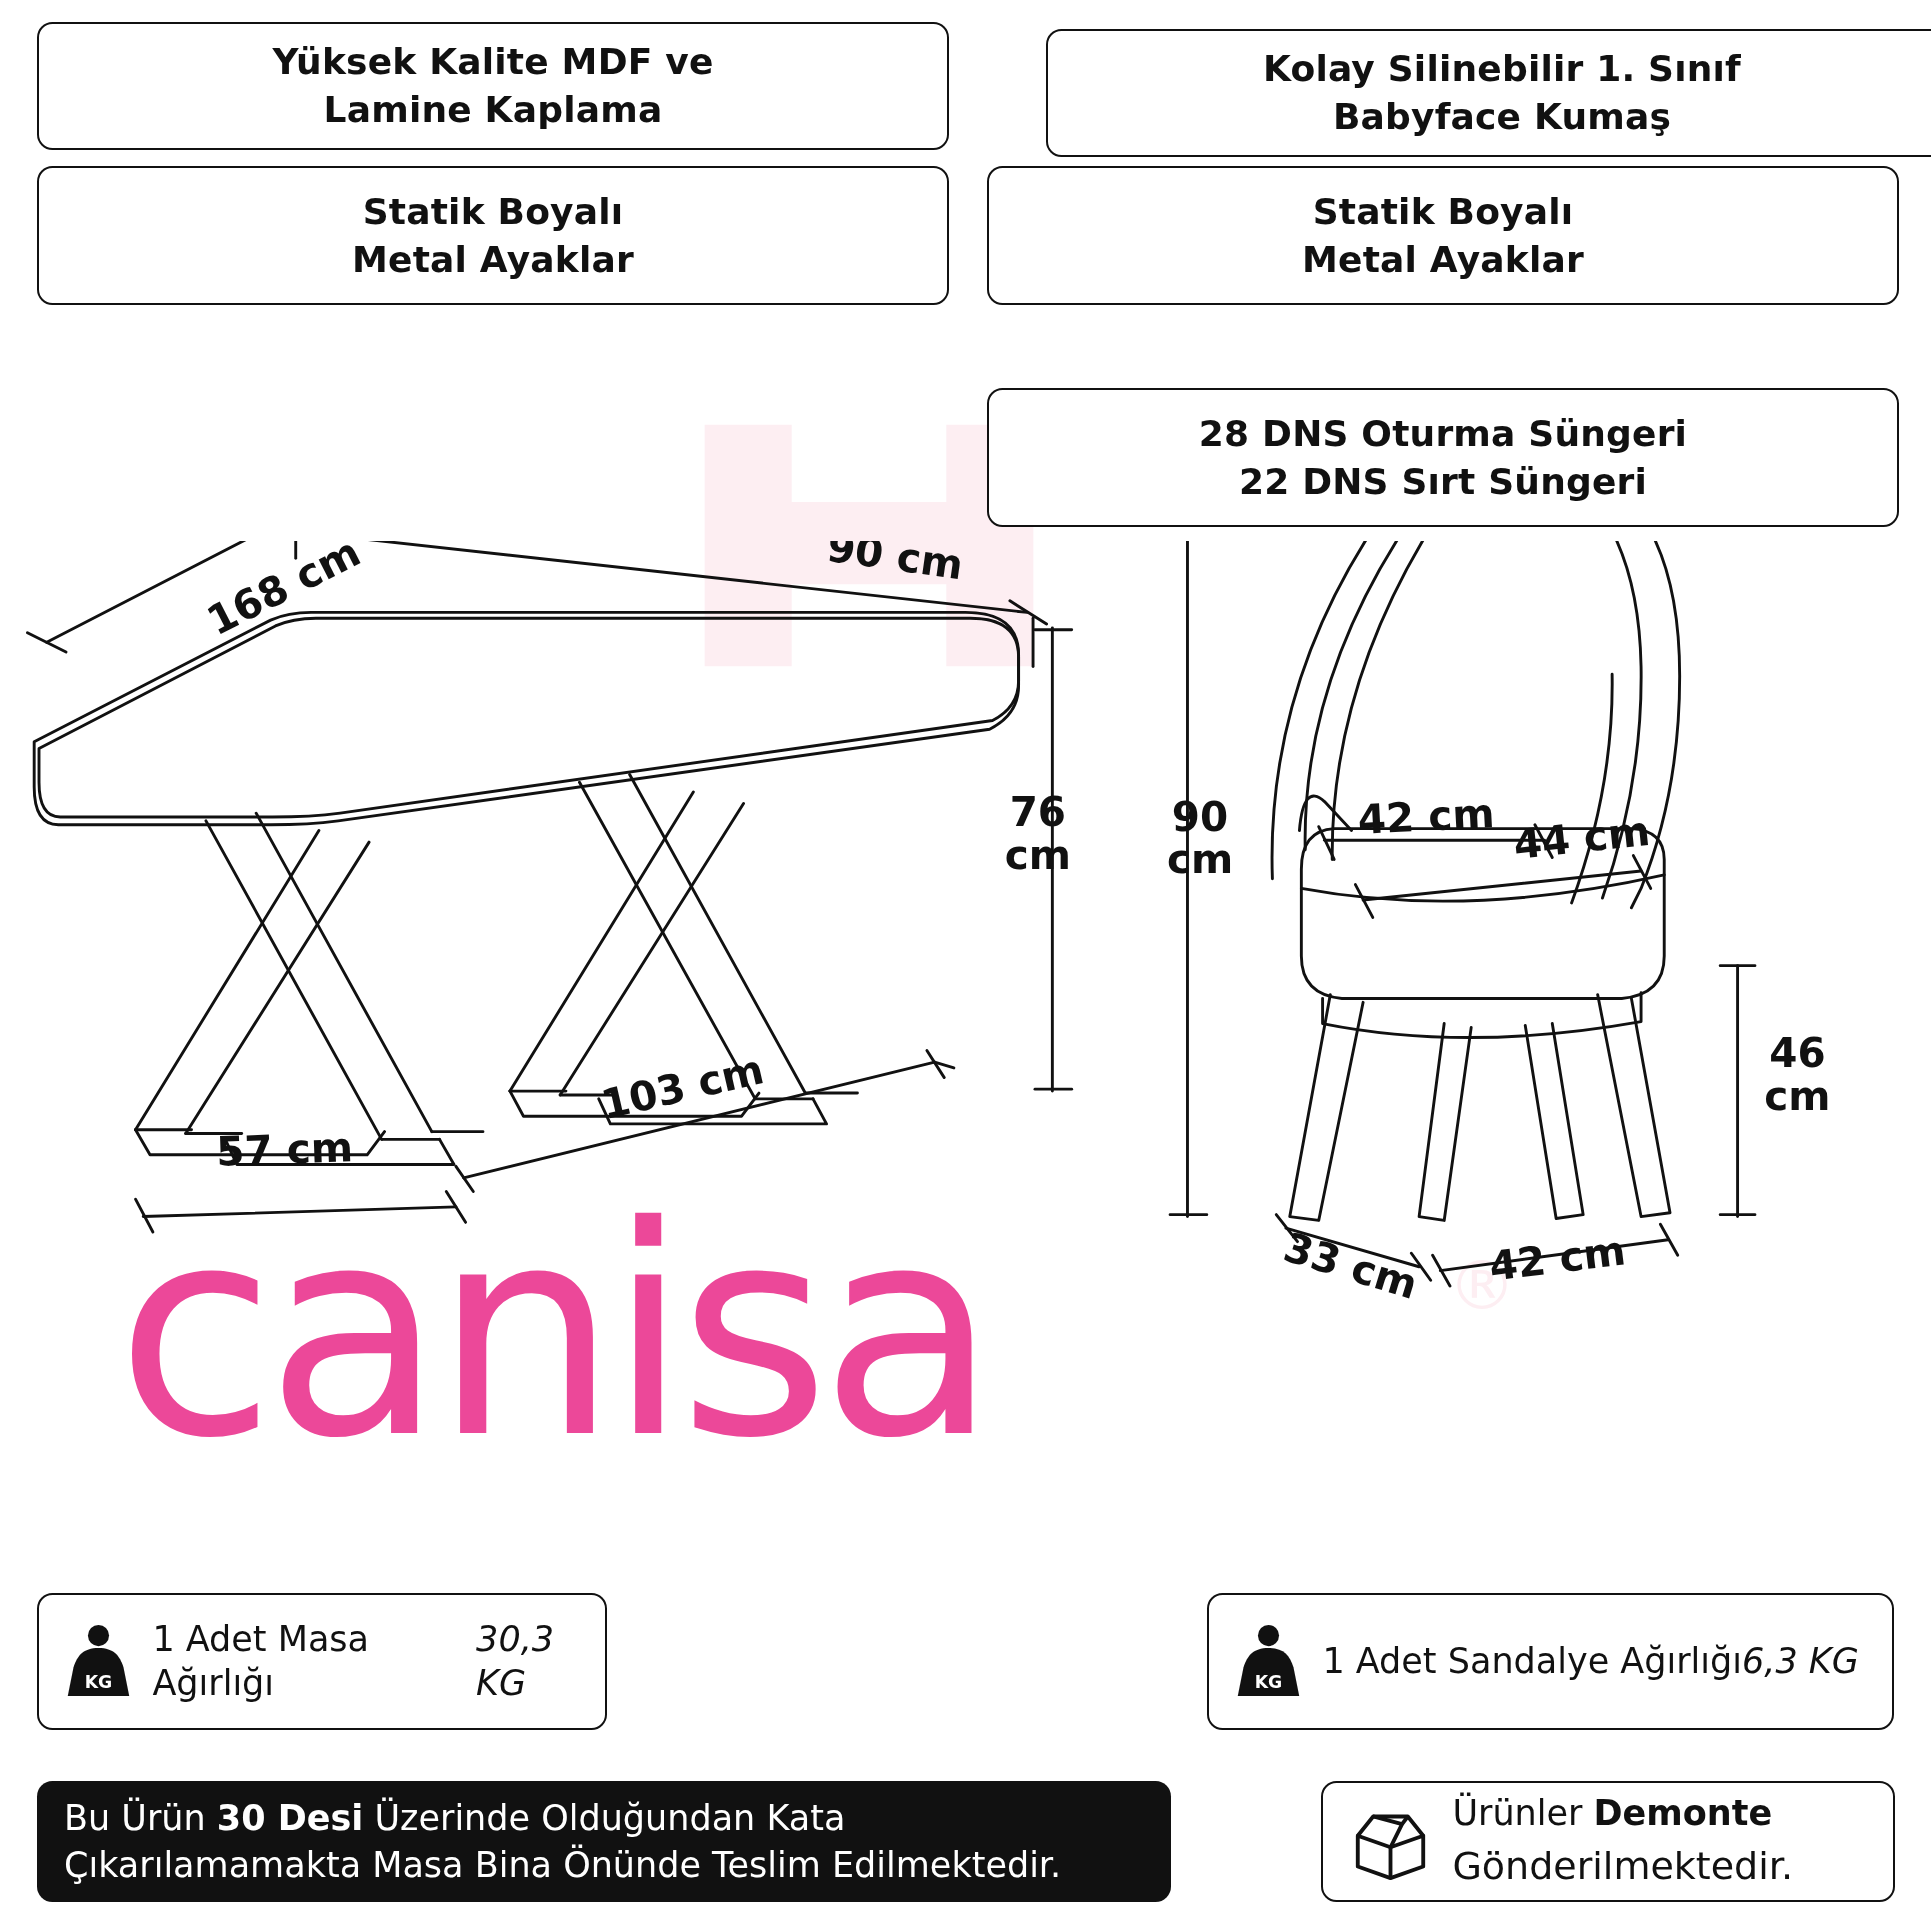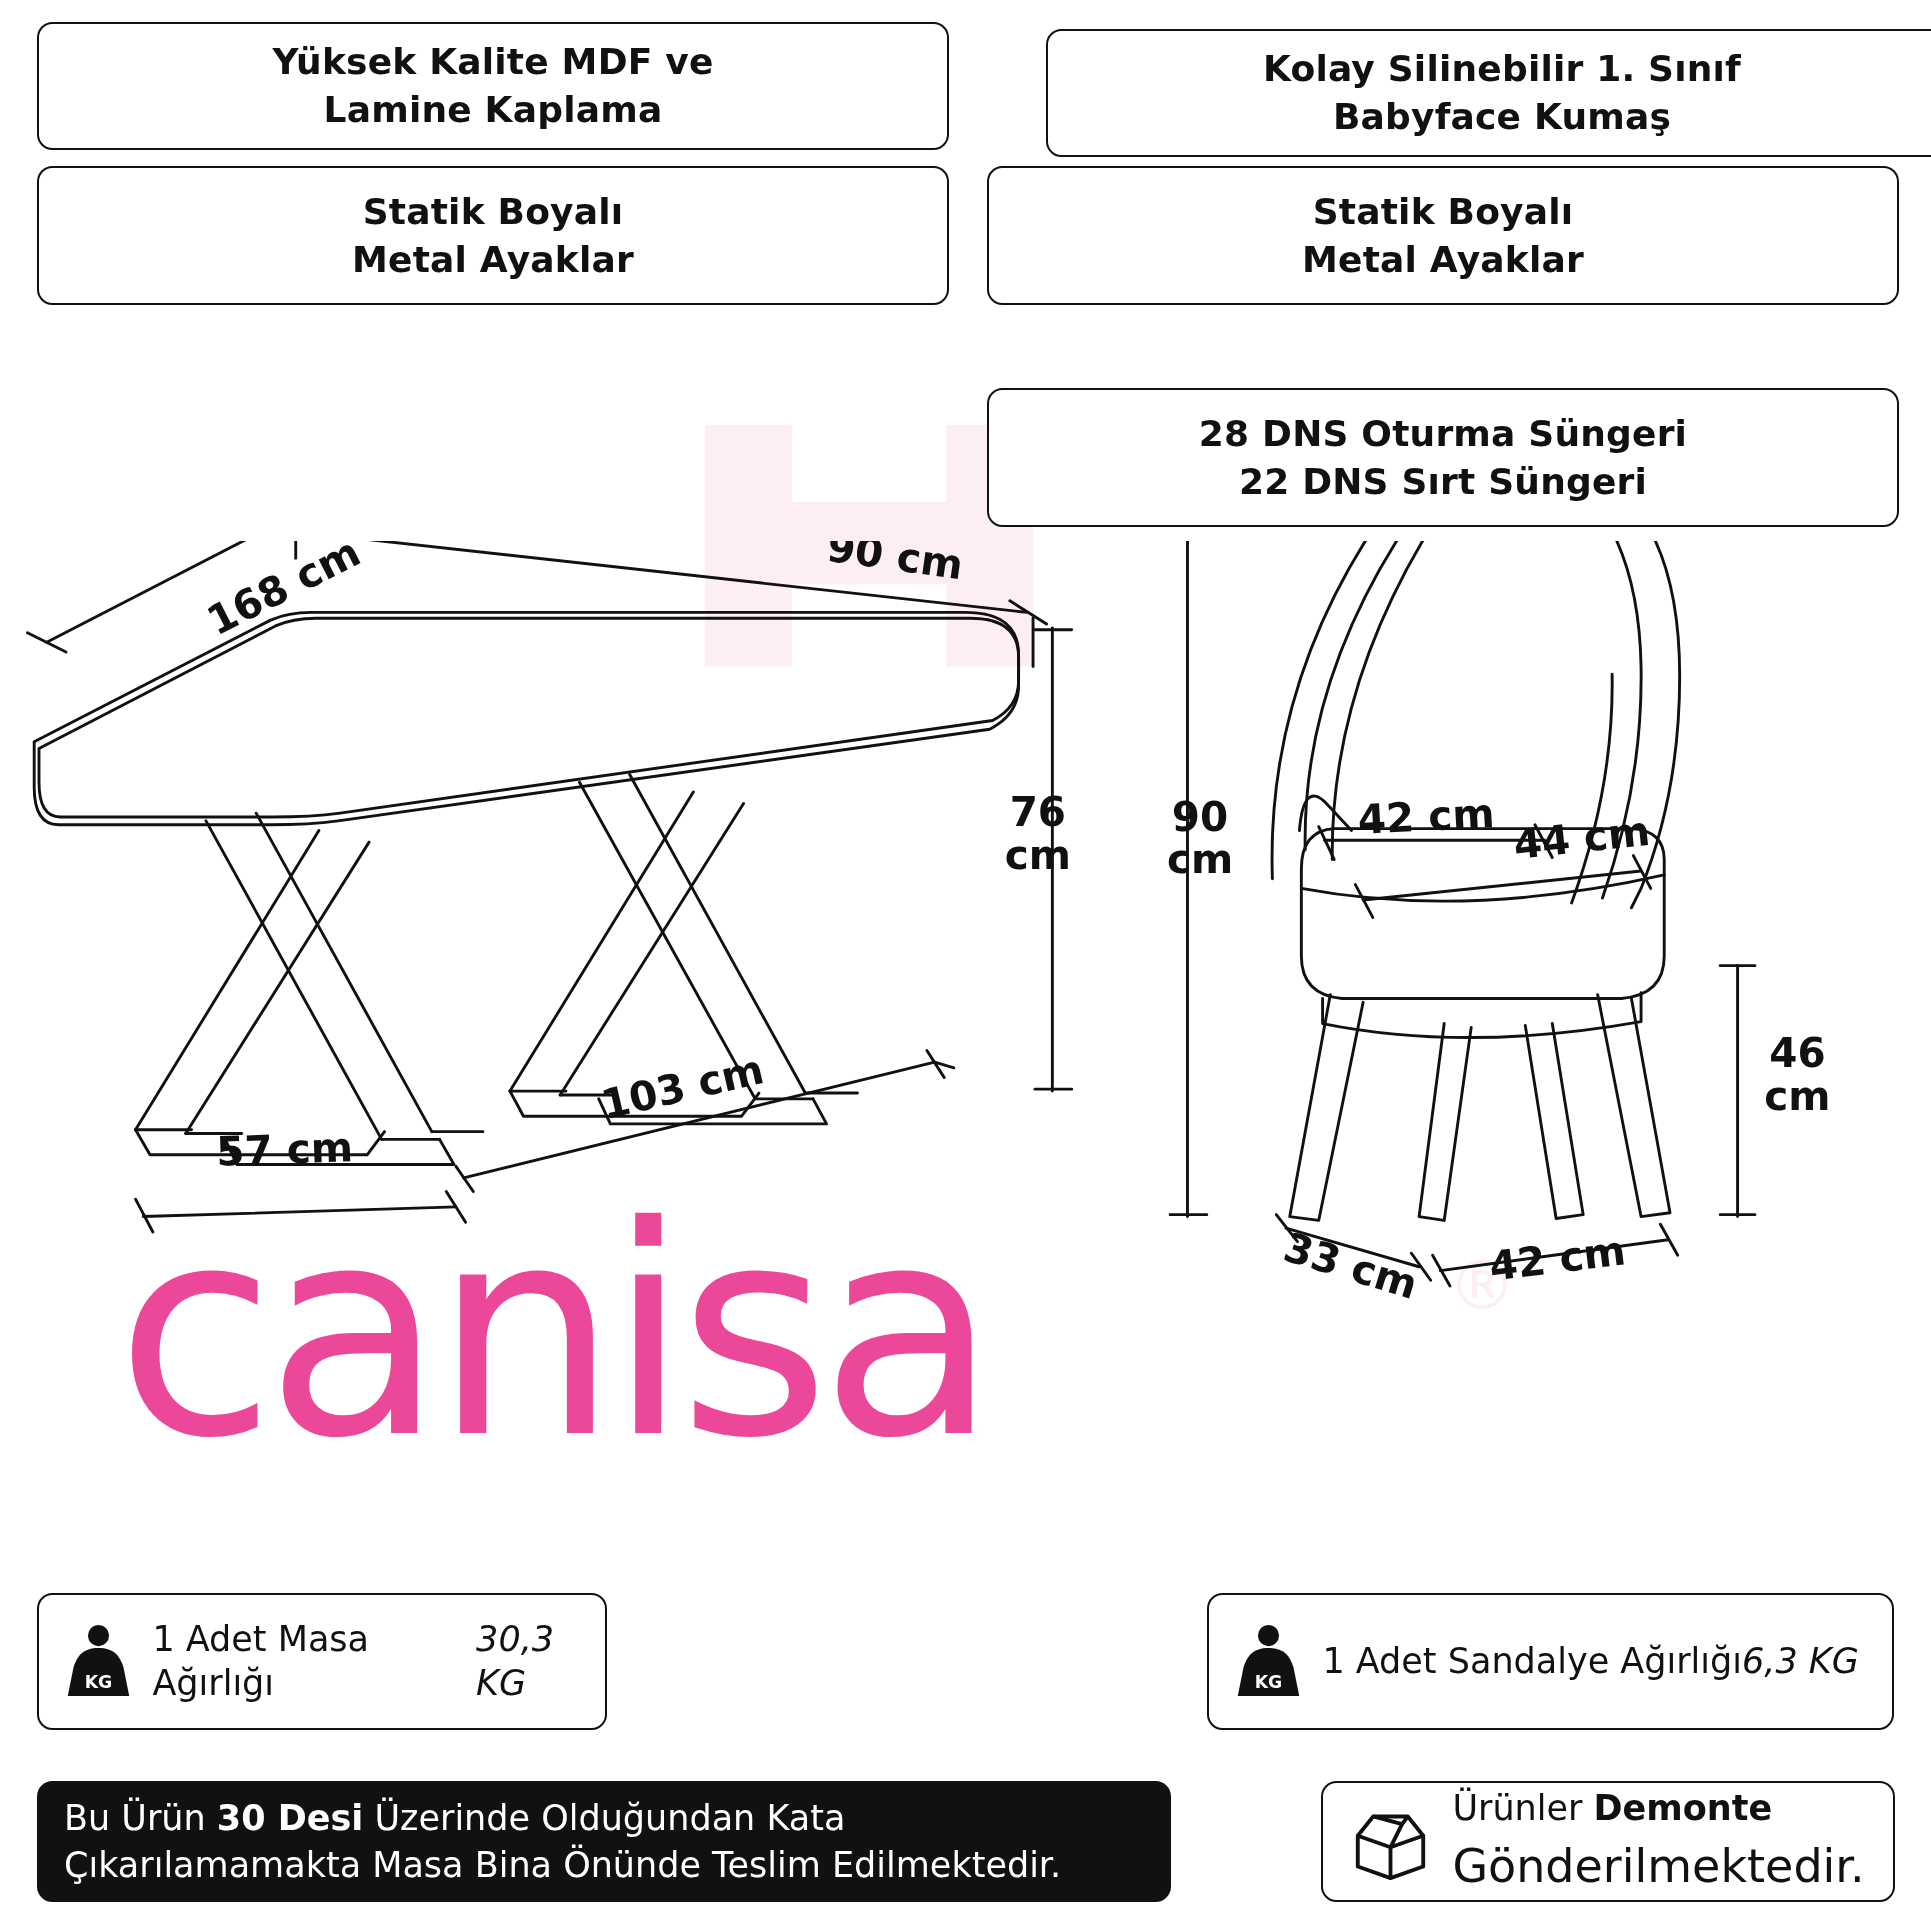--- a/index.html
+++ b/index.html
@@ -150,21 +150,21 @@
     background: #ffffff;
     display: flex;
     align-items: center;
     padding-left: 21px;
     box-sizing: border-box;
     z-index: 3;
   }
   .box-icon { width: 93px; height: 77px; flex: 0 0 auto; margin-right: 15.4px; }
   .demonte-text { display:flex; flex-direction: column; line-height: 1.25; gap: 7px; }
   .demonte-text .l1 { font-size: 35px; font-weight: 400; }
-  .demonte-text .l2 { font-size: 46px; font-weight: 400; }
+  .demonte-text .l2 { font-size: 38px; font-weight: 400; }
   .demonte-text b { font-weight: 700; }
 
   .dimtext { font-family: "DejaVu Sans", sans-serif; font-weight: 700; }
 </style>
 </head>
 <body>
 
 <div class="watermark">
   <svg class="wm-mark" viewBox="0 0 420 330">
     <path d="M40 40 L130 40 L130 120 L290 120 L290 40 L380 40 L380 290 L290 290 L290 205 L130 205 L130 290 L40 290 Z" fill="#fdeef2"></path>

